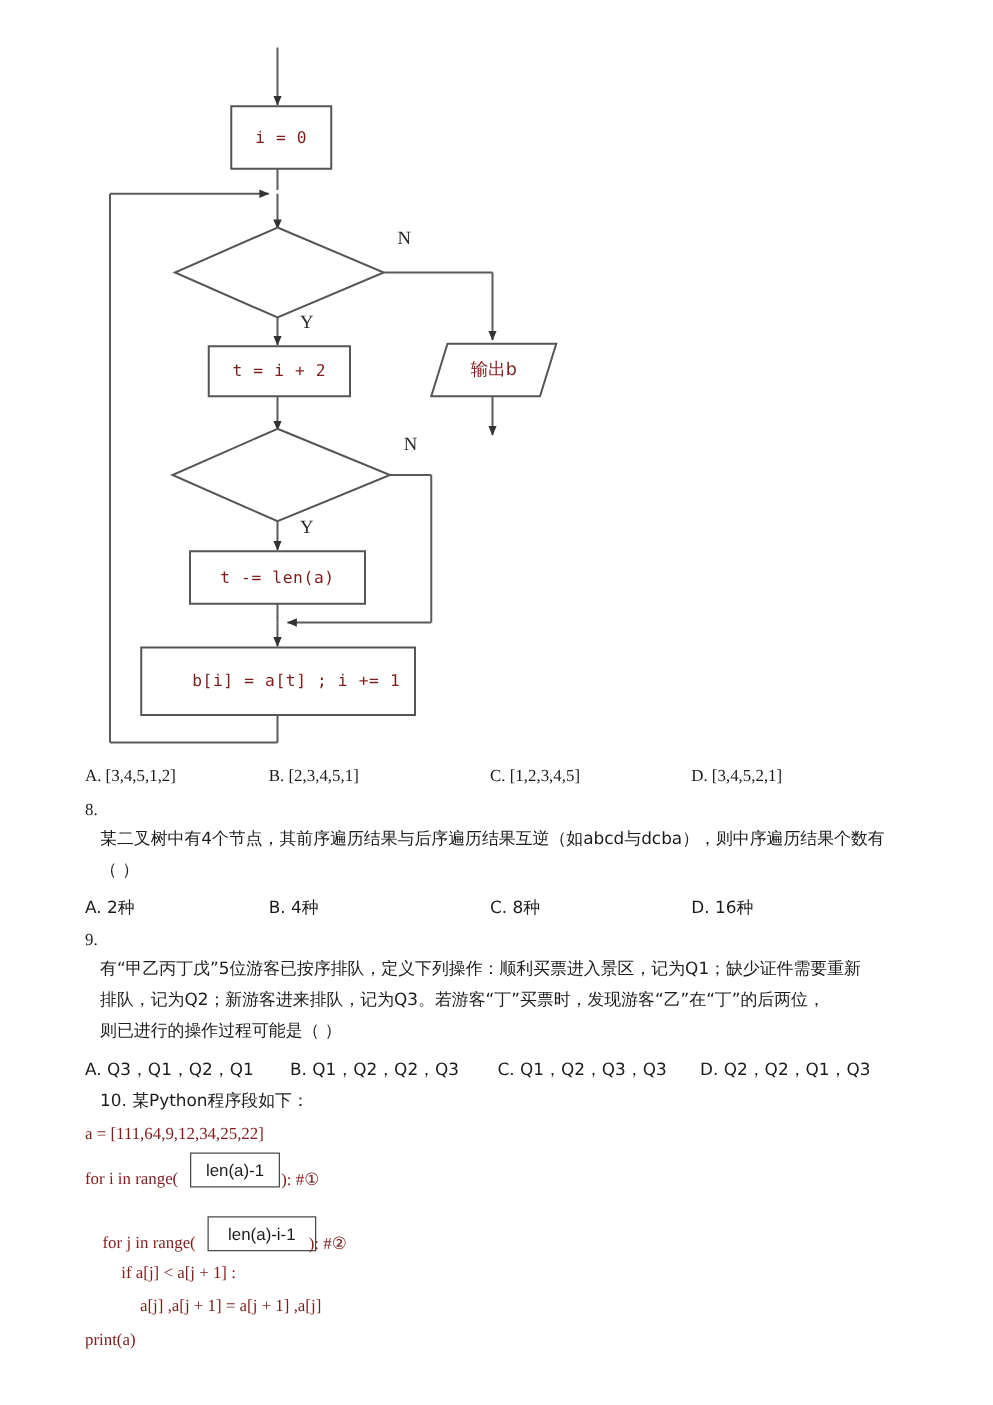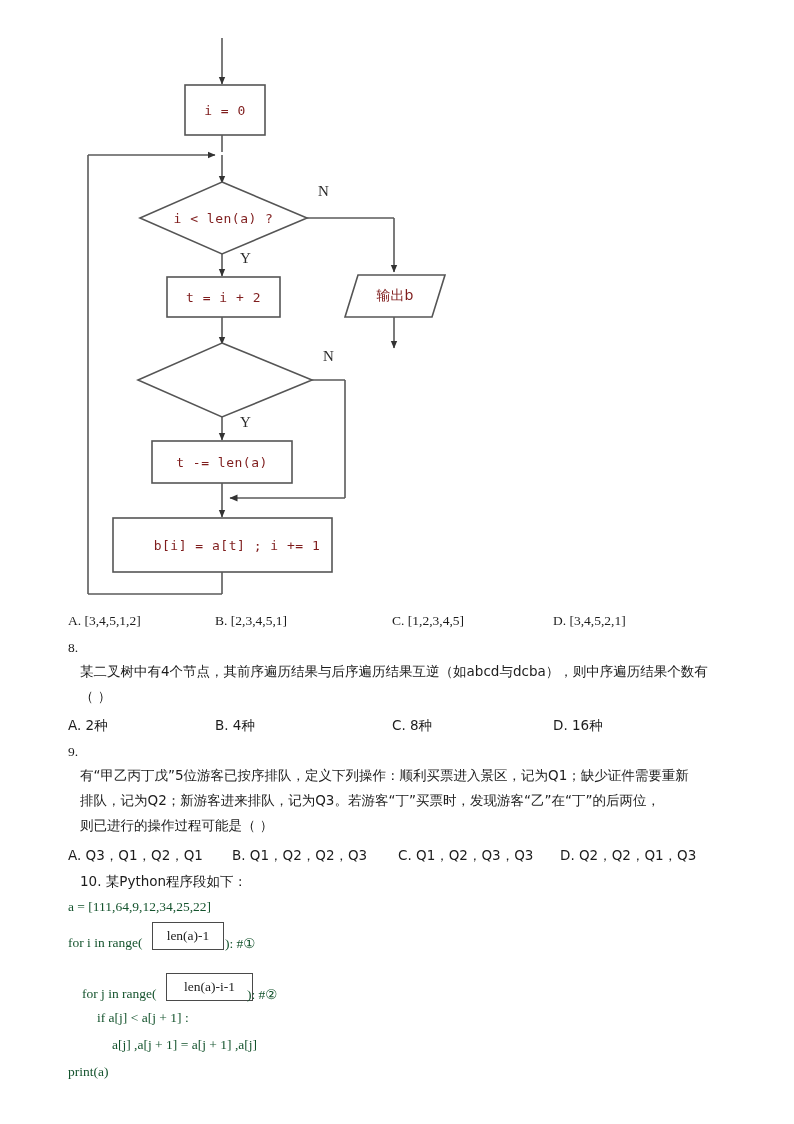--- a/index.html
+++ b/index.html
@@ -74,33 +74,33 @@
     font-size: 13.5px;
     color: #1c1c1c;
   }
   .opt.cjk {
     font-family: "DejaVu Sans", "Liberation Sans", sans-serif;
   }
   .code-line {
     position: absolute;
     white-space: nowrap;
     font-size: 13.5px;
-    color: #14532d;
+    color: #7f1d1d;
     font-family: "Liberation Serif", "DejaVu Serif", serif;
   }
   .blank-box {
     position: absolute;
     border: 1px solid #4a4a4a;
     background: #ffffff;
     box-sizing: border-box;
     display: flex;
     align-items: center;
     justify-content: center;
     font-size: 13.5px;
-    font-family: Liberation Serif, serif;
+    font-family: Liberation Sans, sans-serif;
     color: #1c1c1c;
   }
 </style>
 </head>
 <body>
 
 <div id="flowchart-area">
 
   <svg id="flowchart-svg" width="794" height="605" viewBox="0 0 794 605">
     <defs>
@@ -154,21 +154,20 @@
 
       <rect x="113" y="518" width="219" height="54" fill="#ffffff" stroke="#555555"></rect>
 
       <line x1="222" y1="572" x2="222" y2="594"></line>
       <line x1="222" y1="594" x2="88" y2="594"></line>
     </g>
   </svg>
 
   <div class="fc-label" style="left:185px; top:85px; width:80px; height:50px; display:flex; align-items:center; justify-content:center;">i = 0</div>
 
-  <div class="fc-label" style="left:140px; top:182px; width:167px; height:72px; display:flex; align-items:center; justify-content:center;">i &lt; len(a) ?</div>
 
   <div class="fc-label" style="left:167px; top:277px; width:113px; height:40px; display:flex; align-items:center; justify-content:center;">t = i + 2</div>
 
   <div class="fc-label cjk" style="left:345px; top:275px; width:100px; height:42px; display:flex; align-items:center; justify-content:center;">输出b</div>
 
 
   <div class="fc-label" style="left:152px; top:441px; width:140px; height:42px; display:flex; align-items:center; justify-content:center;">t -= len(a)</div>
 
   <div class="fc-label" style="left:113px; top:518px; width:248px; height:54px; display:flex; align-items:center; justify-content:center;">b[i] = a[t] ; i += 1</div>
 

